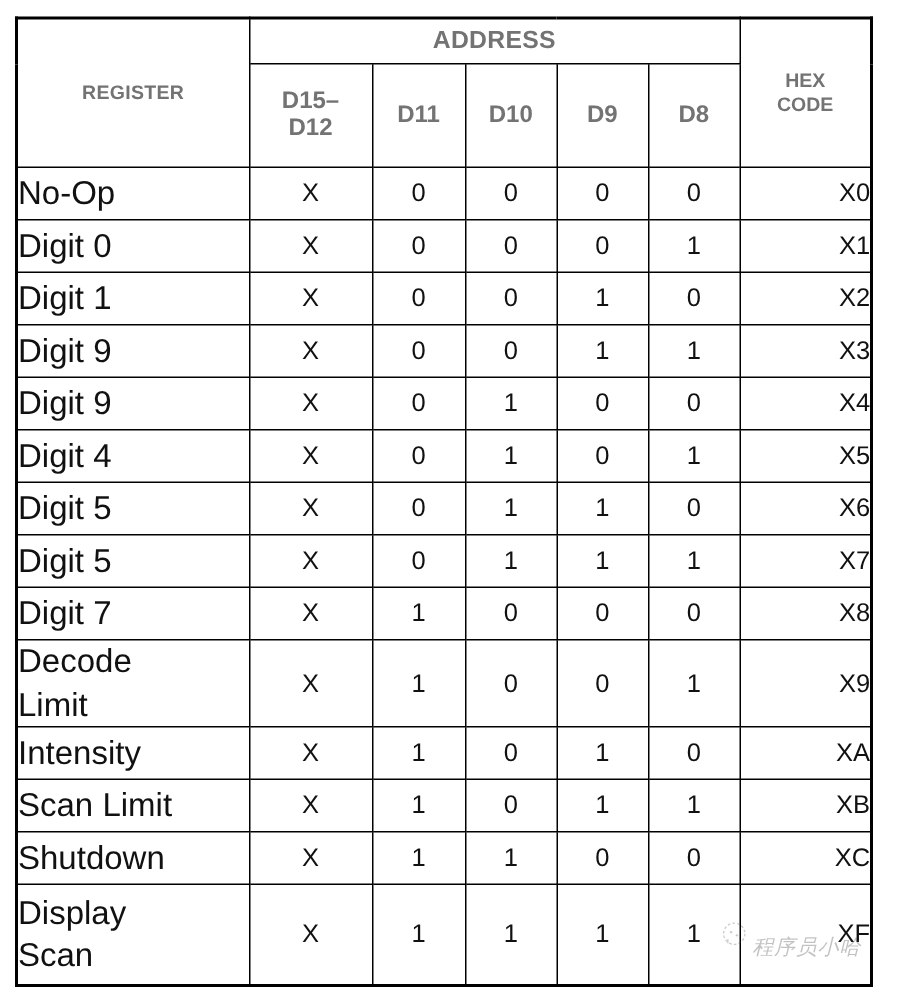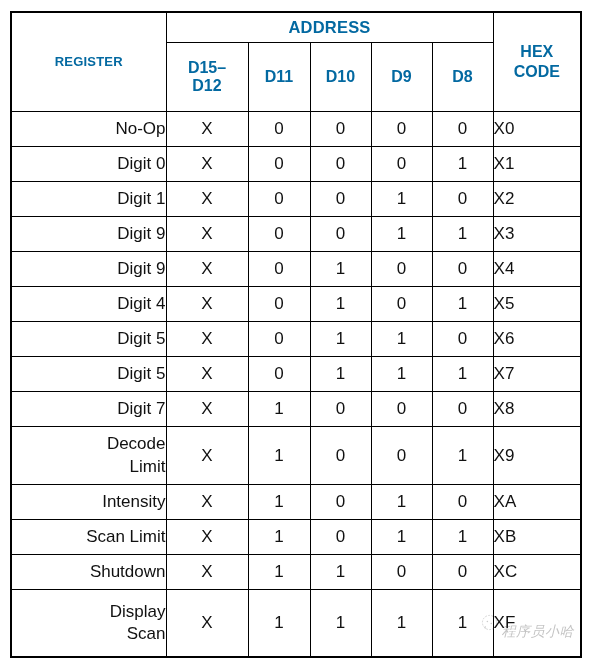--- a/index.html
+++ b/index.html
@@ -39,59 +39,59 @@
     background: #ffffff;
   }
 
   
   th.h {
     font-weight: bold;
     font-size: 16px;
     text-align: center;
     vertical-align: middle;
     line-height: 1.15;
-    color: #0369a1;
+    color: #737373;
   }
   th.h-register {
     font-size: 13px;
     letter-spacing: 0.2px;
   }
   th.h-address {
     font-size: 16.5px;
     letter-spacing: 0.2px;
     height: 29px;
   }
   th.h-bit {
     font-size: 16px;
     height: 68px;
   }
   th.h-hex {
-    font-size: 16px;
+    font-size: 13px;
     line-height: 1.25;
   }
 
   
   td.reg-name {
-    font-size: 17px;
+    font-size: 22px;
     color: #111111;
-    text-align: right;
+    text-align: left;
     padding-left: 12px;
     vertical-align: middle;
     line-height: 1.3;
   }
   td.bit {
     font-size: 17px;
     color: #111111;
     text-align: center;
     vertical-align: middle;
   }
   td.hex {
     font-size: 17px;
     color: #111111;
-    text-align: left;
+    text-align: right;
     vertical-align: middle;
   }
 
   tr.row-tall td { height: 57px; }
   tr.row-tall-last td { height: 66px; }
   tr.row-normal td { height: 34px; }
 
   
   col.c-register { width: 155px; }
   col.c-d15      { width: 82px; }

